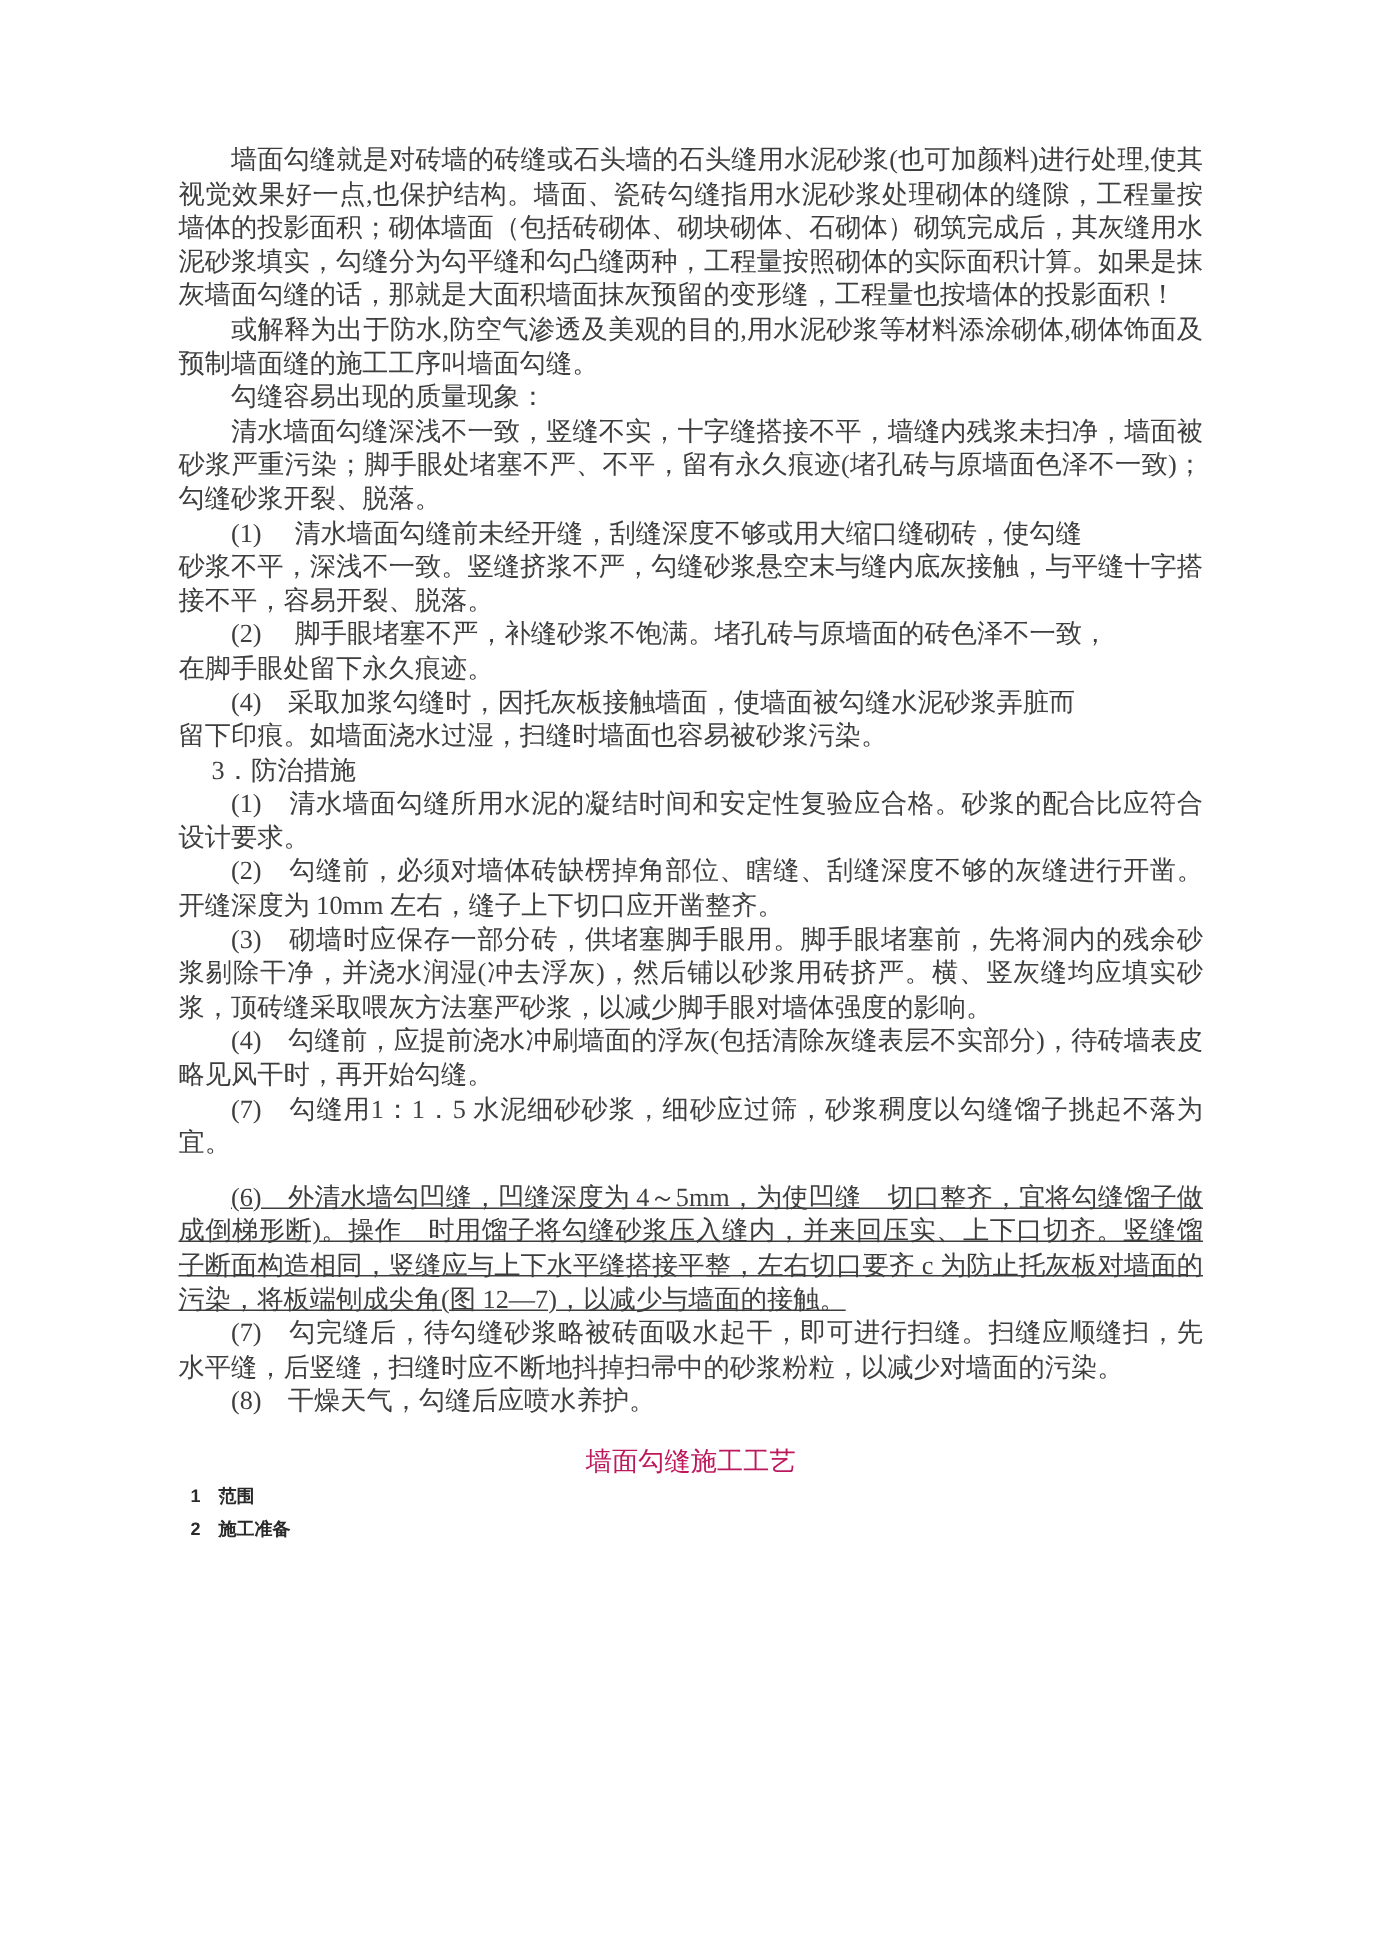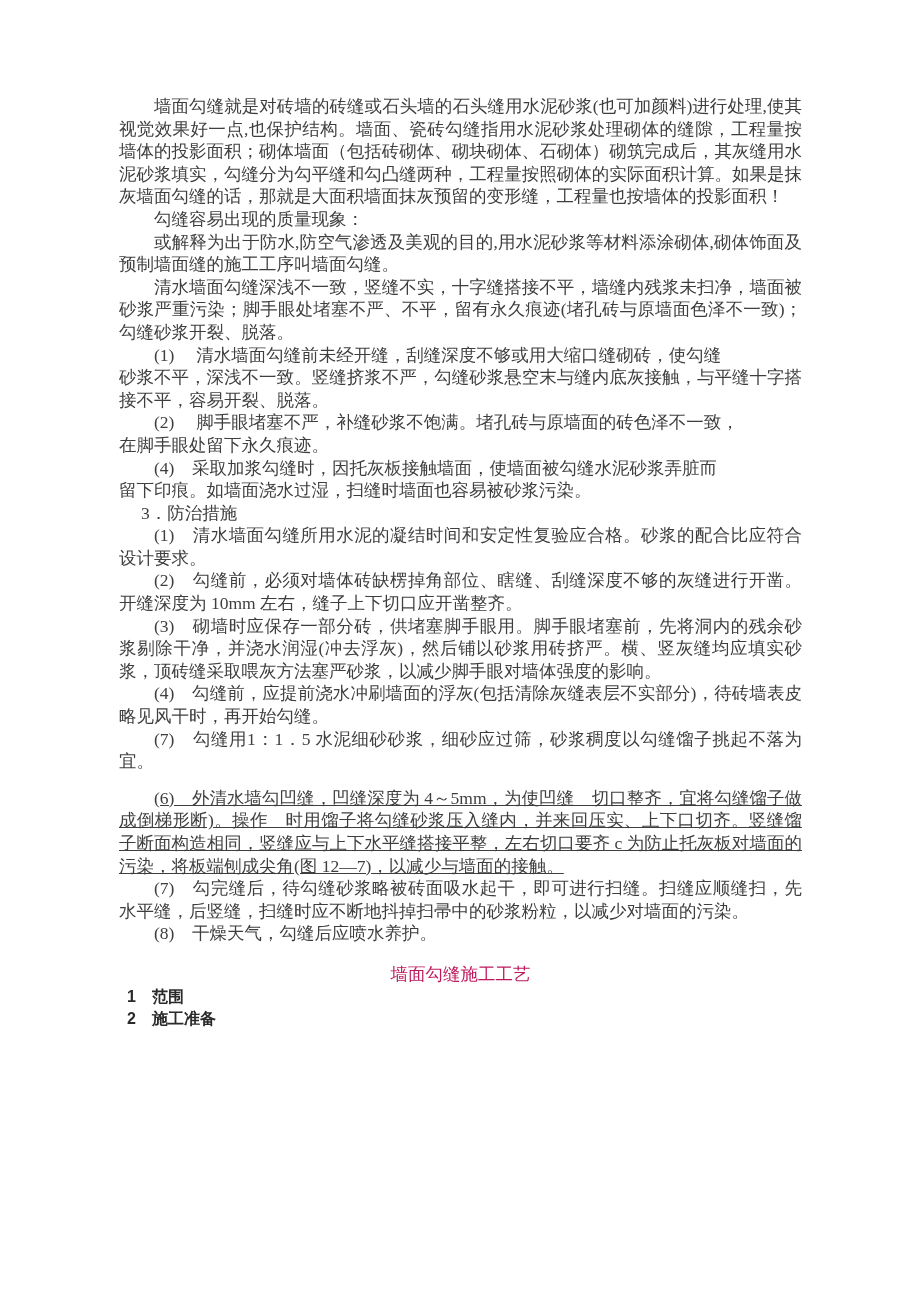--- a/index.html
+++ b/index.html
@@ -34,39 +34,39 @@
   p.gap { margin-top: 14px; text-decoration: underline; }
   p.doc-title {
     text-align: center;
     text-indent: 0;
     margin-top: 18px;
     color: #be185d;
   }
   p.hei {
     font-family: "Liberation Sans", "DejaVu Sans", sans-serif;
     font-weight: 700;
-    font-size: 16px;
+    font-size: 12px;
     color: #2a2a2a;
     text-indent: 8px;
     text-align: left;
   }
   .sec-head-1 { margin-top: 26px; }
   .sec-body   { margin-top: 24px; }
   .sec-head-2 { margin-top: 27px; }
 </style>
 </head>
 <body>
 
 <div class="page">
   <div class="content">
 
     <p class="para">墙面勾缝就是对砖墙的砖缝或石头墙的石头缝用水泥砂浆(也可加颜料)进行处理,使其视觉效果好一点,也保护结构。墙面、瓷砖勾缝指用水泥砂浆处理砌体的缝隙，工程量按墙体的投影面积；砌体墙面（包括砖砌体、砌块砌体、石砌体）砌筑完成后，其灰缝用水泥砂浆填实，勾缝分为勾平缝和勾凸缝两种，工程量按照砌体的实际面积计算。如果是抹灰墙面勾缝的话，那就是大面积墙面抹灰预留的变形缝，工程量也按墙体的投影面积！</p>
+    <p class="para">或解释为出于防水,防空气渗透及美观的目的,用水泥砂浆等材料添涂砌体,砌体饰面及预制墙面缝的施工工序叫墙面勾缝。</p>
+
     <p class="para">勾缝容易出现的质量现象：</p>
-
-    <p class="para">或解释为出于防水,防空气渗透及美观的目的,用水泥砂浆等材料添涂砌体,砌体饰面及预制墙面缝的施工工序叫墙面勾缝。</p>
     <p class="para">清水墙面勾缝深浅不一致，竖缝不实，十字缝搭接不平，墙缝内残浆未扫净，墙面被砂浆严重污染；脚手眼处堵塞不严、不平，留有永久痕迹(堵孔砖与原墙面色泽不一致)；勾缝砂浆开裂、脱落。</p>
 
 
     <p class="para">(1)　 清水墙面勾缝前未经开缝，刮缝深度不够或用大缩口缝砌砖，使勾缝</p>
     <p class="para noindent">砂浆不平，深浅不一致。竖缝挤浆不严，勾缝砂浆悬空末与缝内底灰接触，与平缝十字搭接不平，容易开裂、脱落。</p>
 
     <p class="para">(2)　 脚手眼堵塞不严，补缝砂浆不饱满。堵孔砖与原墙面的砖色泽不一致，</p>
     <p class="para noindent">在脚手眼处留下永久痕迹。</p>
 
 

